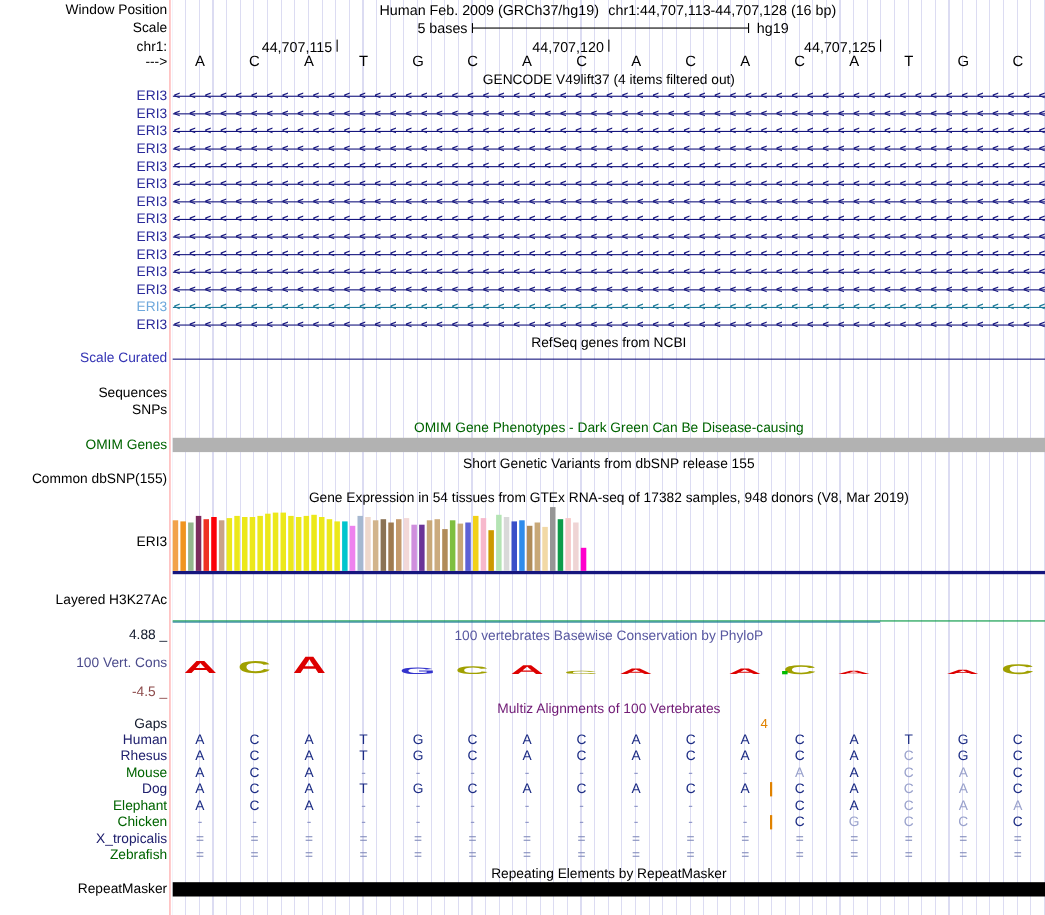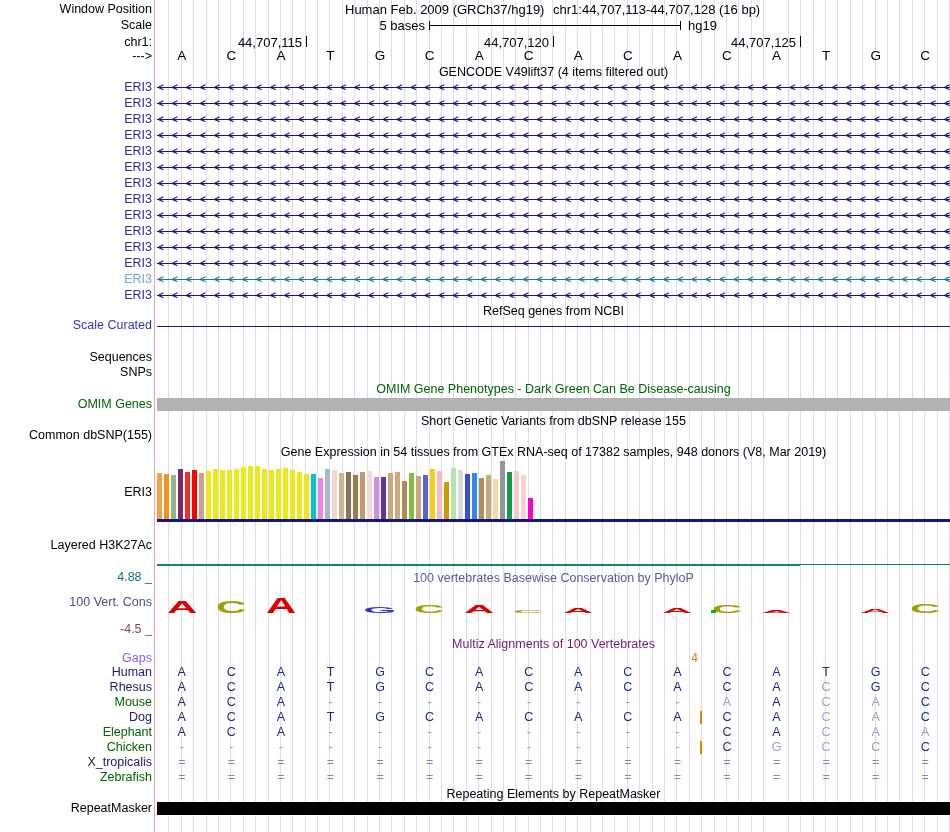--- a/index.html
+++ b/index.html
@@ -55,27 +55,27 @@
   <div class="lbl" style="top:429px">Common dbSNP(155)</div>
 
   <div class="ctitle" style="top:446px">Gene Expression in 54 tissues from GTEx RNA-seq of 17382 samples, 948 donors (V8, Mar 2019)</div>
   <div class="lbl" style="top:486px">ERI3</div>
   <div class="hline" style="top:519px;height:3px;background:#16167e"></div>
 
   <div class="lbl" style="top:539px">Layered H3K27Ac</div>
   <div class="hline" style="top:564px;background:#009640"></div>
   <div class="hline" style="top:565px;width:643px;background:#1a7a96"></div>
 
-  <div class="lbl" style="top:571px;color:#0f766e">4.88 _</div>
+  <div class="lbl" style="top:571px;color:#0f172a">4.88 _</div>
   <div class="ctitle" style="top:572px;color:#5858a0">100 vertebrates Basewise Conservation by PhyloP</div>
   <div class="lbl" style="top:596px;color:#4c4c8c">100 Vert. Cons</div>
   <div class="lbl" style="top:623px;color:#8b4848">-4.5 _</div>
 
   <div class="ctitle" style="top:638px;color:#701a75">Multiz Alignments of 100 Vertebrates</div>
-  <div class="lbl" style="top:652px;color:#8b5cf6">Gaps</div>
+  <div class="lbl" style="top:652px;color:#0f172a">Gaps</div>
   <div class="hdr" style="left:686px;top:652px;width:12px;text-align:right;font-size:12px;color:#e08200">4</div>
 
   <div class="ctitle" style="top:788px">Repeating Elements by RepeatMasker</div>
   <div class="lbl" style="top:802px">RepeatMasker</div>
   <div class="hline" style="top:802px;height:13px;background:#000"></div>
 <div style="position: absolute; left: 202px; top: 36px; width: 100px; text-align: right; font-size: 13px; line-height: 13px; white-space: nowrap;">44,707,115</div>
     <div style="position: absolute; left: 306px; top: 36px; width: 1px; height: 11px; background: rgb(0, 0, 0);"></div>
     <div style="position: absolute; left: 449px; top: 36px; width: 100px; text-align: right; font-size: 13px; line-height: 13px; white-space: nowrap;">44,707,120</div>
     <div style="position: absolute; left: 553px; top: 36px; width: 1px; height: 11px; background: rgb(0, 0, 0);"></div>
     <div style="position: absolute; left: 696px; top: 36px; width: 100px; text-align: right; font-size: 13px; line-height: 13px; white-space: nowrap;">44,707,125</div>

